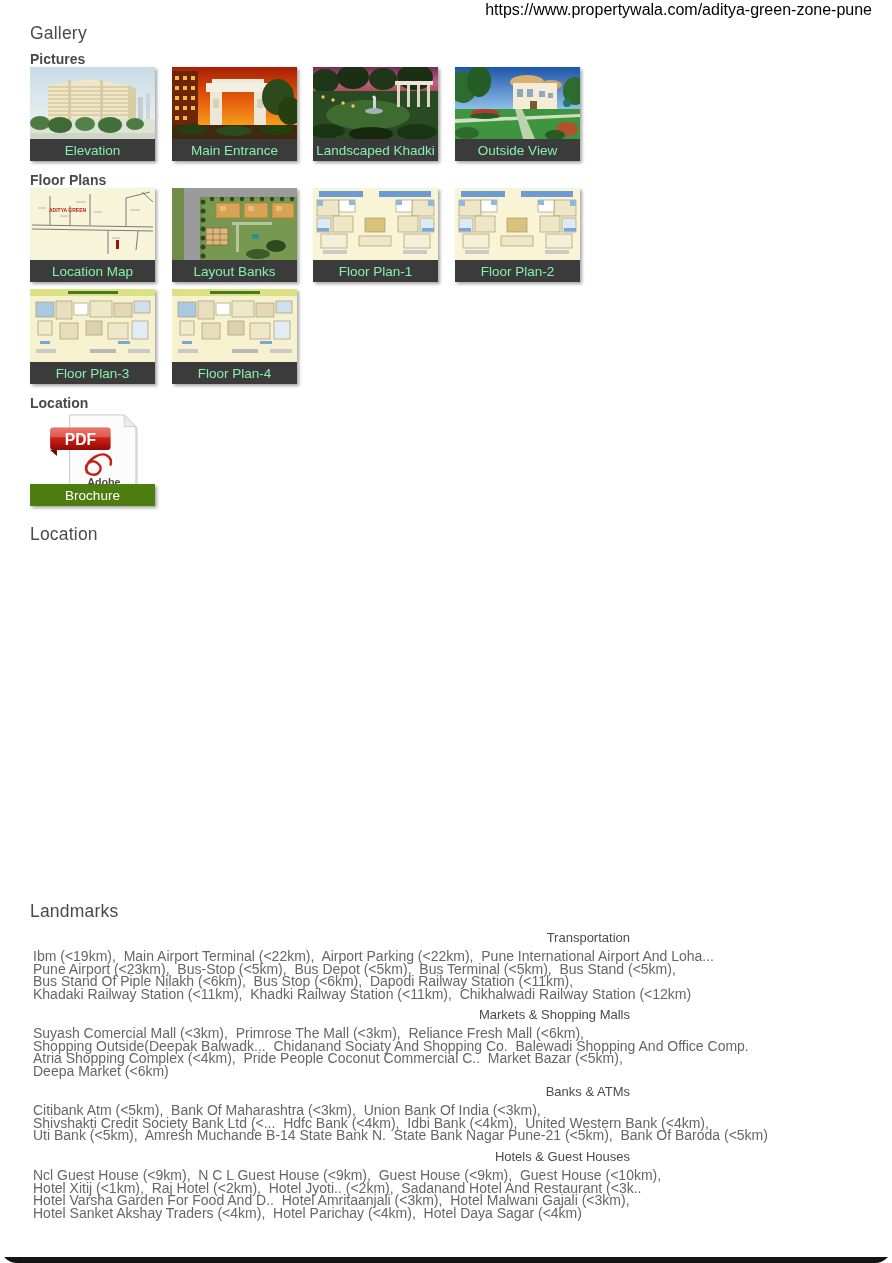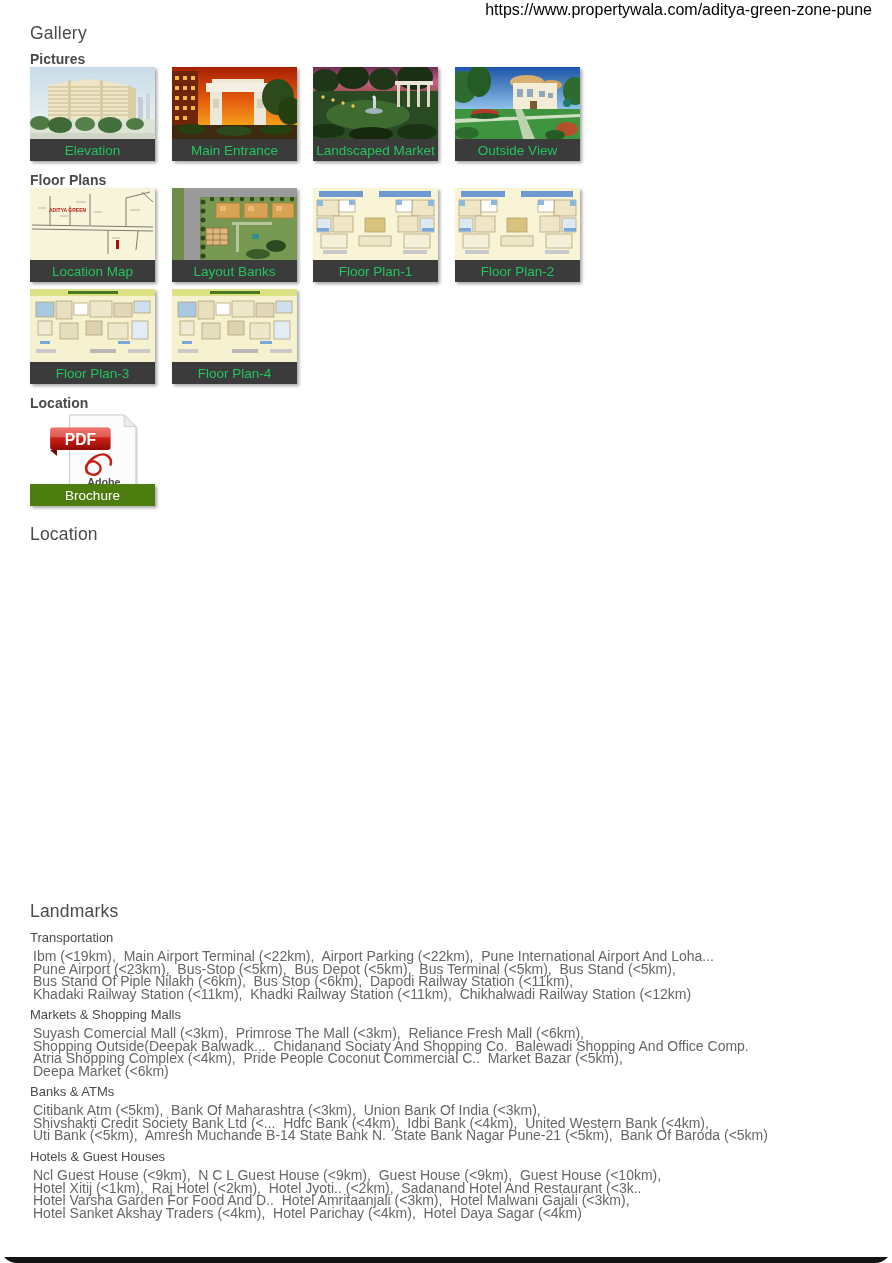--- a/index.html
+++ b/index.html
@@ -3,27 +3,27 @@
 <meta charset="utf-8">
 <style>
   html,body{margin:0;padding:0;background:#fff;}
   .page{position:relative;width:892px;height:1263px;background:#ffffff;overflow:hidden;
         font-family:"Liberation Sans",sans-serif;border-radius:17px;}
   .url{position:absolute;top:1px;right:20px;font-size:16px;color:#000;}
   .h-lg{position:absolute;left:30px;font-size:17.5px;font-weight:400;color:#4a4a4a;margin:0;letter-spacing:.2px;}
   .h-md{position:absolute;left:30px;font-size:14px;font-weight:700;color:#4a4a4a;margin:0;}
   .thumb{position:absolute;width:125px;cursor:pointer;box-shadow:2px 2px 3px rgba(0,0,0,.35);background:#fff;}
   .thumb svg{display:block;}
-  .cap{height:22px;background:#3b3b3b;color:#22c55e;font-size:13.5px;display:flex;align-items:center;justify-content:center;white-space:nowrap;overflow:hidden;}
+  .cap{height:22px;background:#3b3b3b;color:#86efac;font-size:13.5px;display:flex;align-items:center;justify-content:center;white-space:nowrap;overflow:hidden;}
   .doc-cap{position:absolute;left:30px;top:484px;width:125px;height:22px;background:#4d7c0f;color:#fff;
            font-size:13.5px;display:flex;align-items:center;justify-content:center;z-index:3;
            box-shadow:2px 2px 3px rgba(0,0,0,.35);cursor:pointer;}
   .pdf-wrap{position:absolute;left:47px;top:412px;width:94px;height:78px;z-index:2;cursor:pointer;}
   .lm-group{position:absolute;left:30px;width:600px;}
-  .lm-title{font-size:13px;color:#4a4a4a;margin:0 0 5px 0;font-weight:400;}
+  .lm-title{font-size:13px;color:#4a4a4a;margin:0 0 5px 0;font-weight:400;text-align:right;}
   .lm-lines div{font-size:14px;line-height:12.5px;color:#666;white-space:pre;padding-left:3px;}
   .bottom-bar{position:absolute;left:0;bottom:0;width:100%;height:6px;background:#141414;}
 </style>
 </head>
 <body>
 
 <div class="page">
 
   <div class="url">https://www.propertywala.com/aditya-green-zone-pune</div>
 
@@ -136,21 +136,21 @@
       <g fill="#f5c94e">
         <circle cx="10" cy="30" r="1.7"></circle>
           <circle cx="20" cy="33" r="1.7"></circle>
           <circle cx="30" cy="36" r="1.7"></circle>
           <circle cx="40" cy="39" r="1.7"></circle>
       </g>
       <ellipse cx="14" cy="64" rx="18" ry="7" fill="#1b3315"></ellipse>
         <ellipse cx="58" cy="67" rx="22" ry="7" fill="#16290f"></ellipse>
       <ellipse cx="104" cy="65" rx="20" ry="8" fill="#1b3315"></ellipse>
     </svg>
-    <div class="cap">Landscaped Market</div>
+    <div class="cap">Landscaped Khadki</div>
   </div>
 
   <div class="thumb" style="left:455px;top:67px">
     <svg width="125" height="72" viewBox="0 0 125 72">
       <defs>
           <linearGradient id="gOv" x1="0" y1="0" x2="0" y2="1">
         <stop offset="0" stop-color="#1d55a8"></stop>
             <stop offset="1" stop-color="#8fc0e8"></stop>
           </linearGradient>
         </defs>

